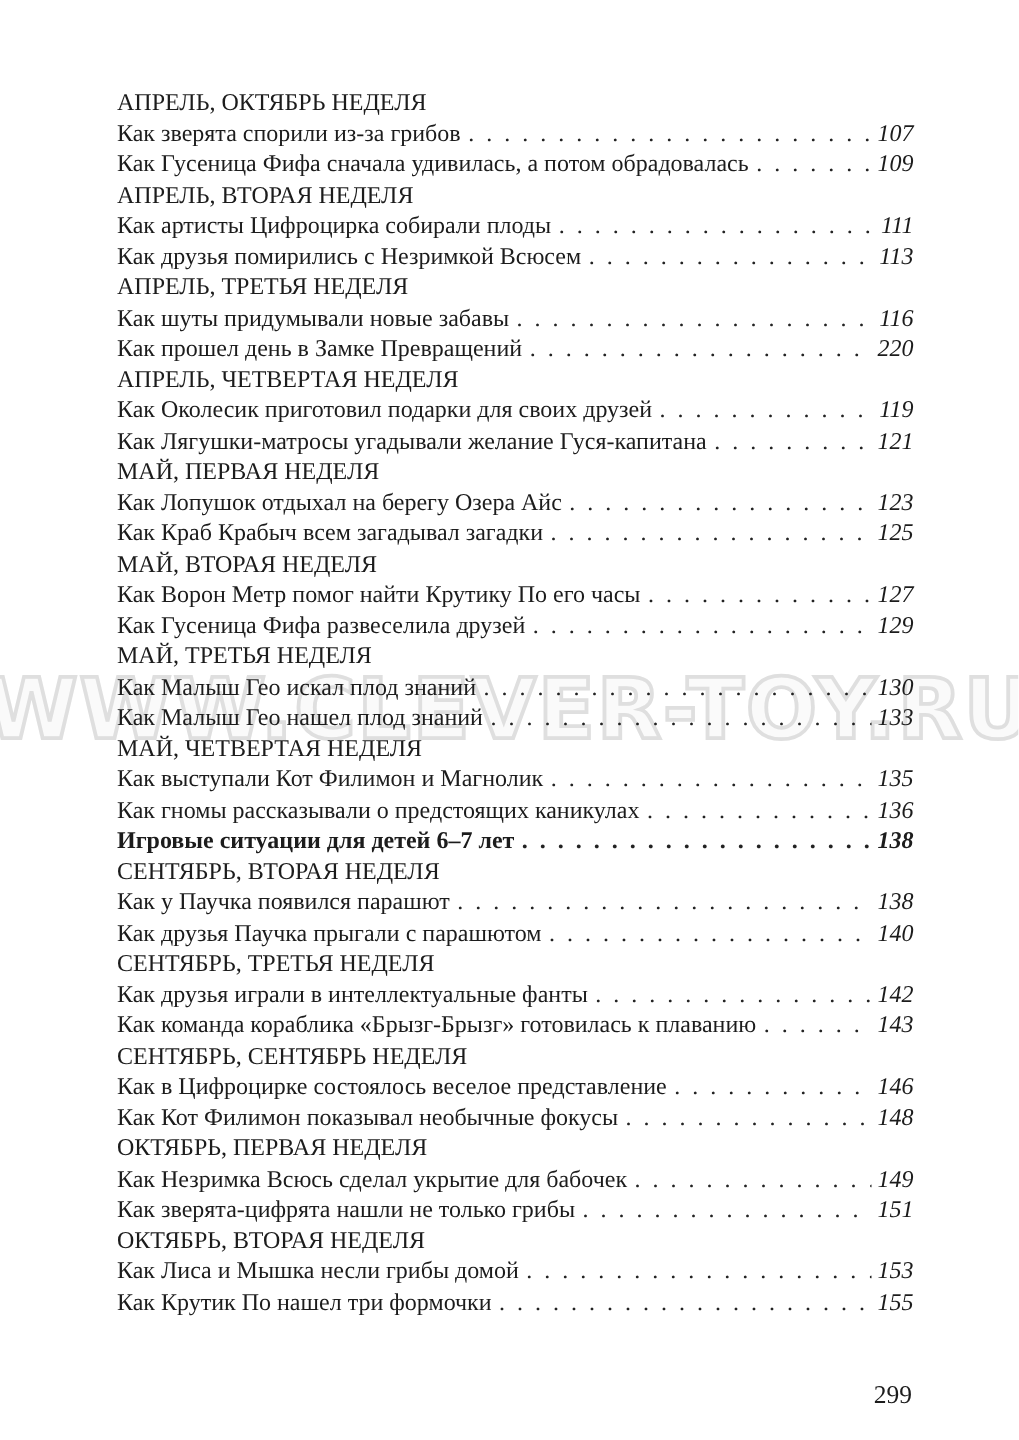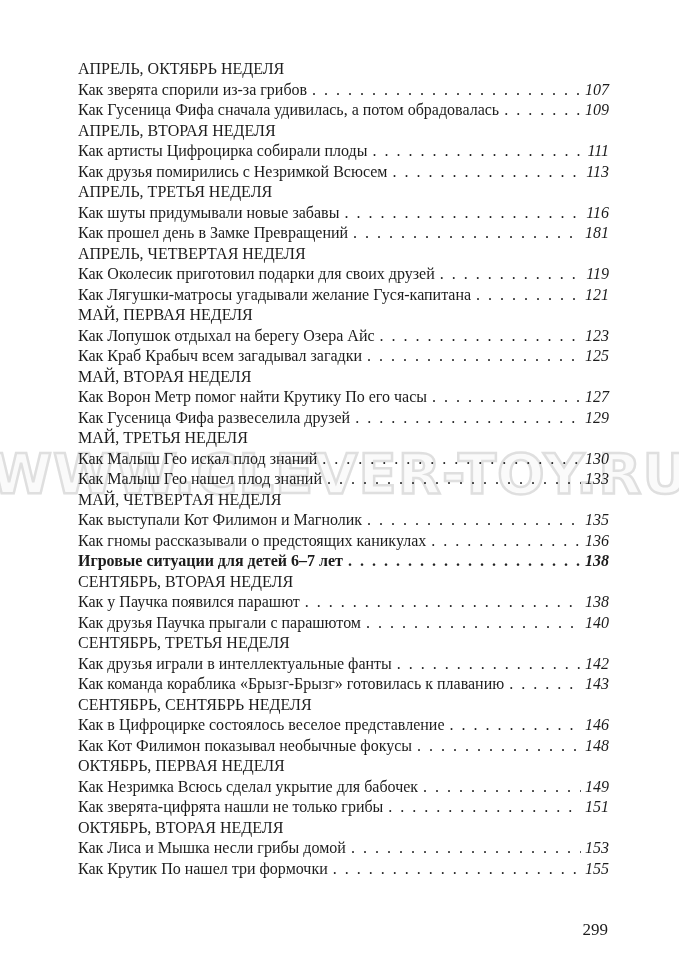--- a/index.html
+++ b/index.html
@@ -105,21 +105,21 @@
         <span class="t">АПРЕЛЬ, ТРЕТЬЯ НЕДЕЛЯ</span>
       </div>
       <div class="row entry">
         <span class="t">Как шуты придумывали новые забавы</span>
         <span class="dots">. . . . . . . . . . . . . . . . . . . . . . . . . . . . . . . . . . . . . . . . . . . . . . . . . . . . . . . . . . . . . . . . . . . . . . . . . . . . . . . . </span>
         <span class="pg">116</span>
       </div>
       <div class="row entry">
         <span class="t">Как прошел день в Замке Превращений</span>
         <span class="dots">. . . . . . . . . . . . . . . . . . . . . . . . . . . . . . . . . . . . . . . . . . . . . . . . . . . . . . . . . . . . . . . . . . . . . . . . . . . . . . . . </span>
-        <span class="pg">181</span>
+        <span class="pg">220</span>
       </div>
       <div class="row header">
         <span class="t">АПРЕЛЬ, ЧЕТВЕРТАЯ НЕДЕЛЯ</span>
       </div>
       <div class="row entry">
         <span class="t">Как Околесик приготовил подарки для своих друзей</span>
         <span class="dots">. . . . . . . . . . . . . . . . . . . . . . . . . . . . . . . . . . . . . . . . . . . . . . . . . . . . . . . . . . . . . . . . . . . . . . . . . . . . . . . . </span>
         <span class="pg">119</span>
       </div>
       <div class="row entry">

